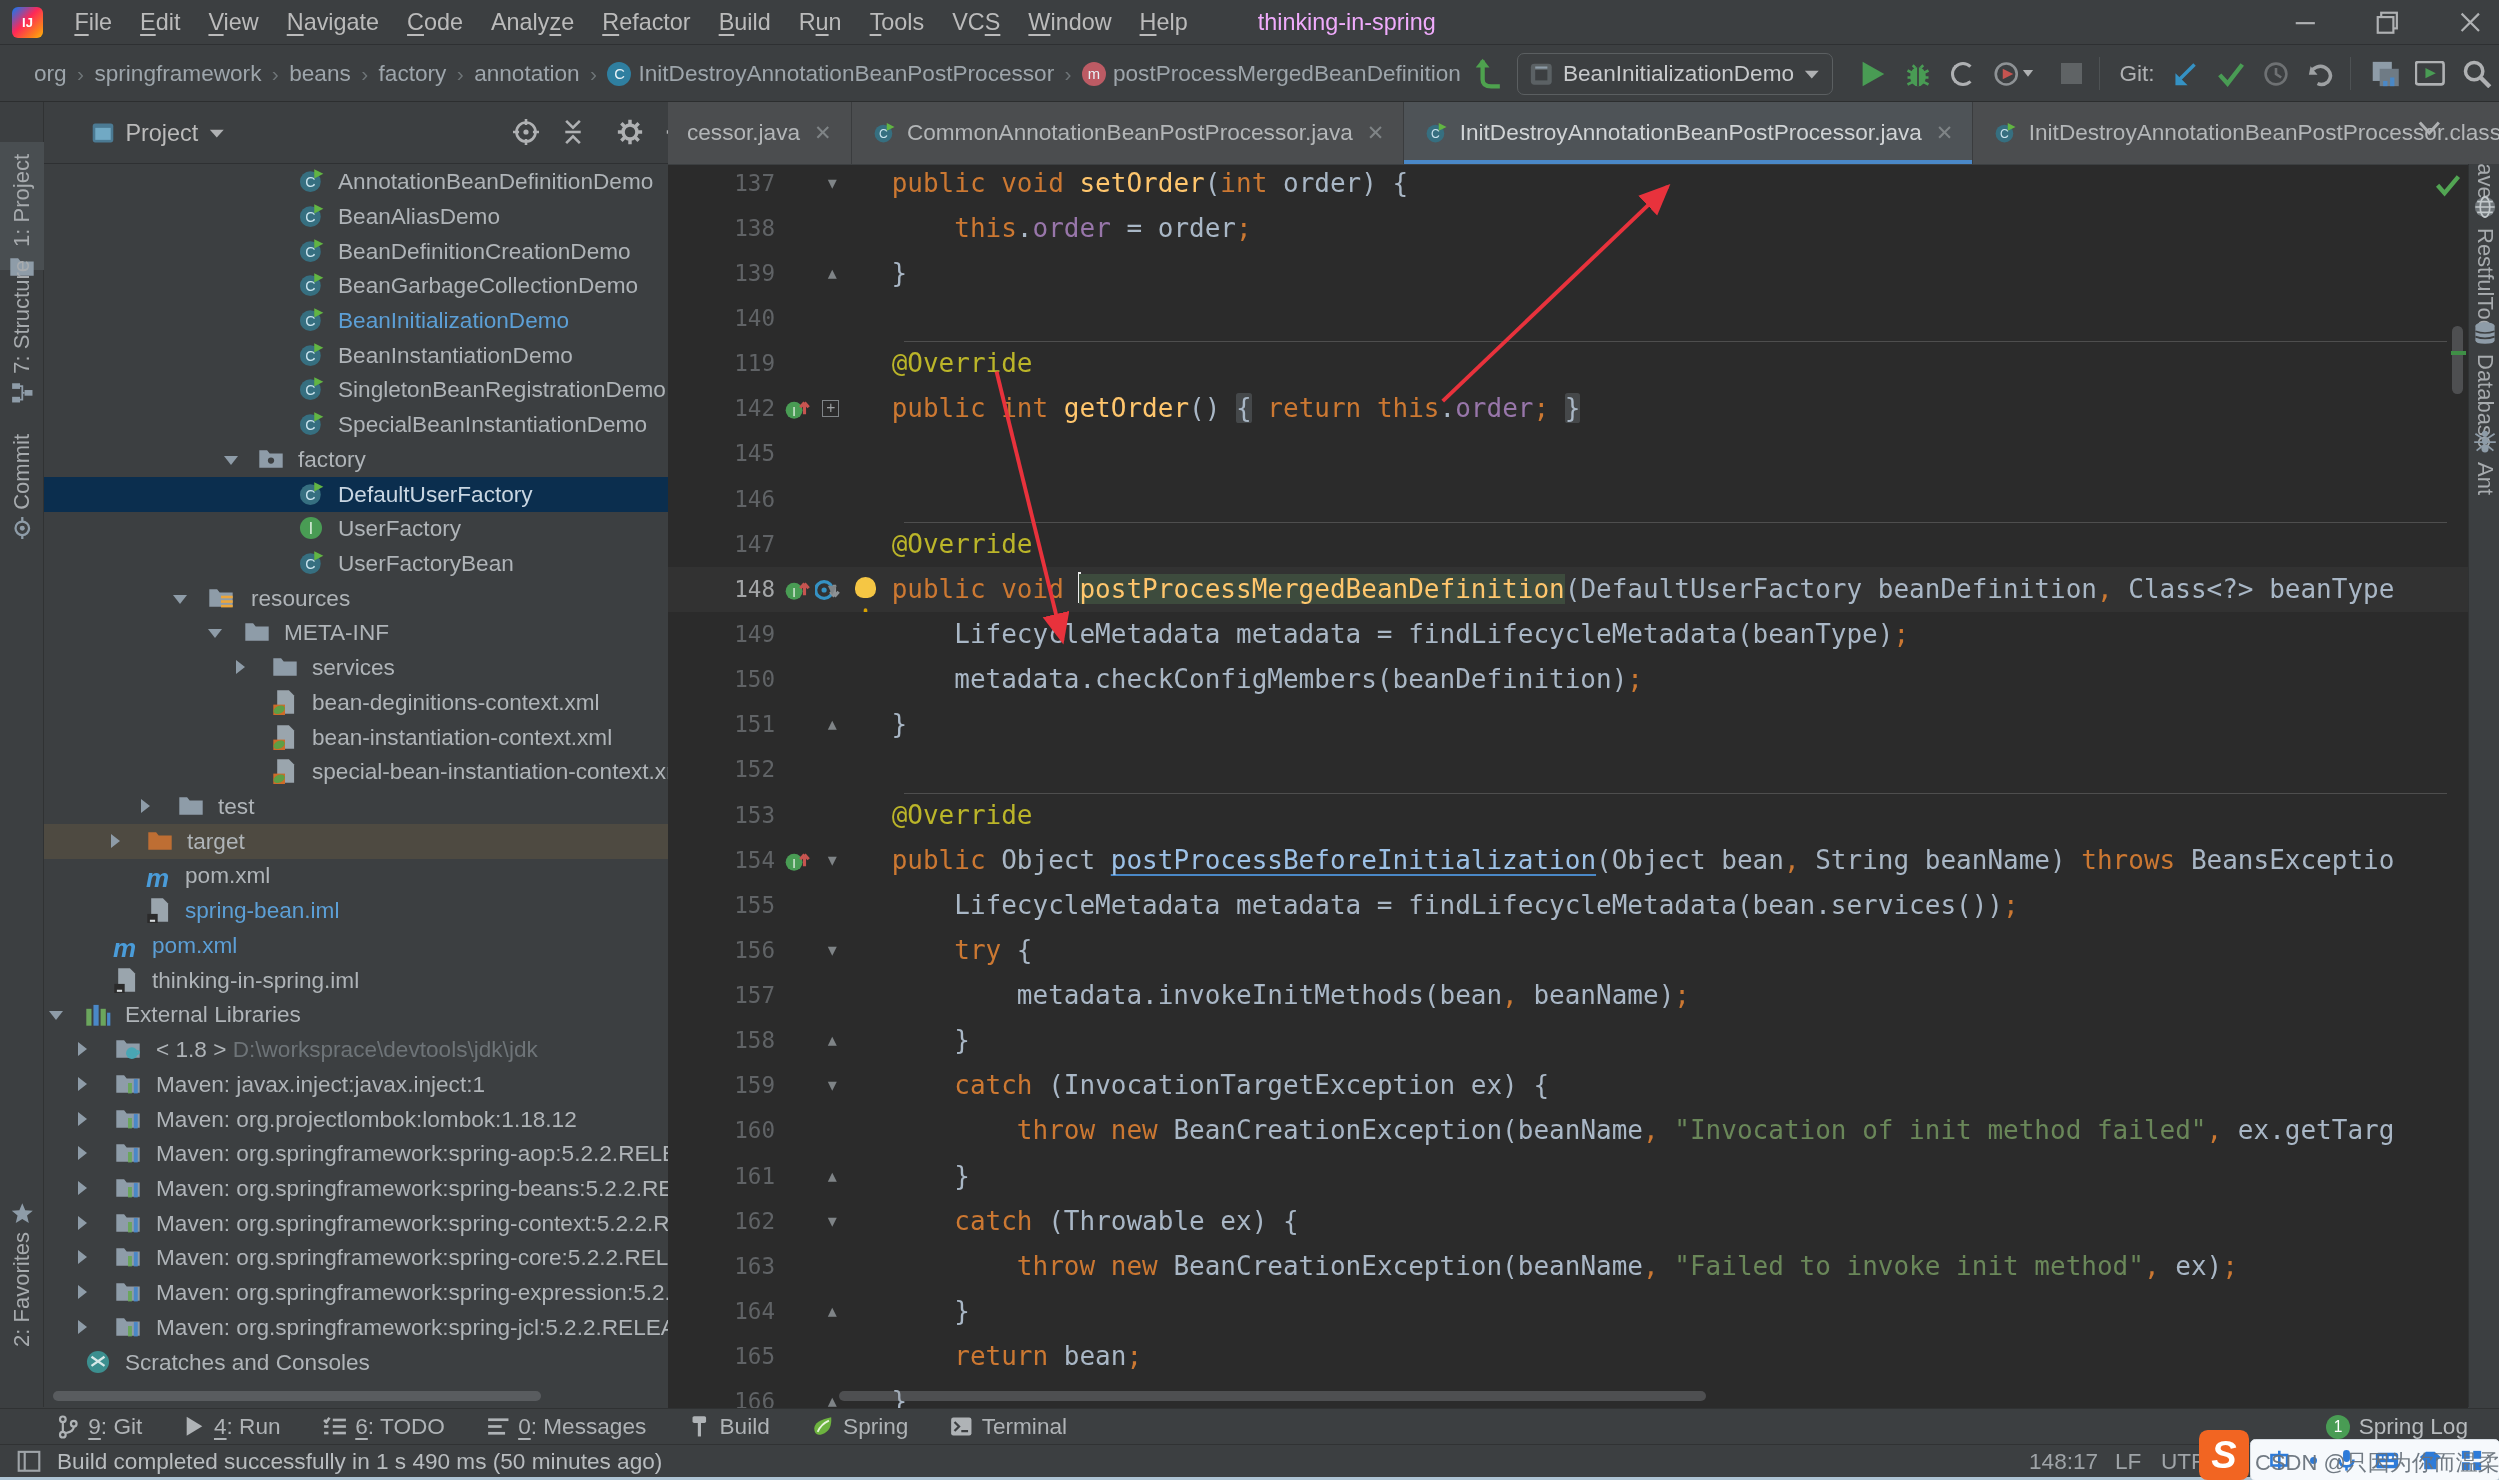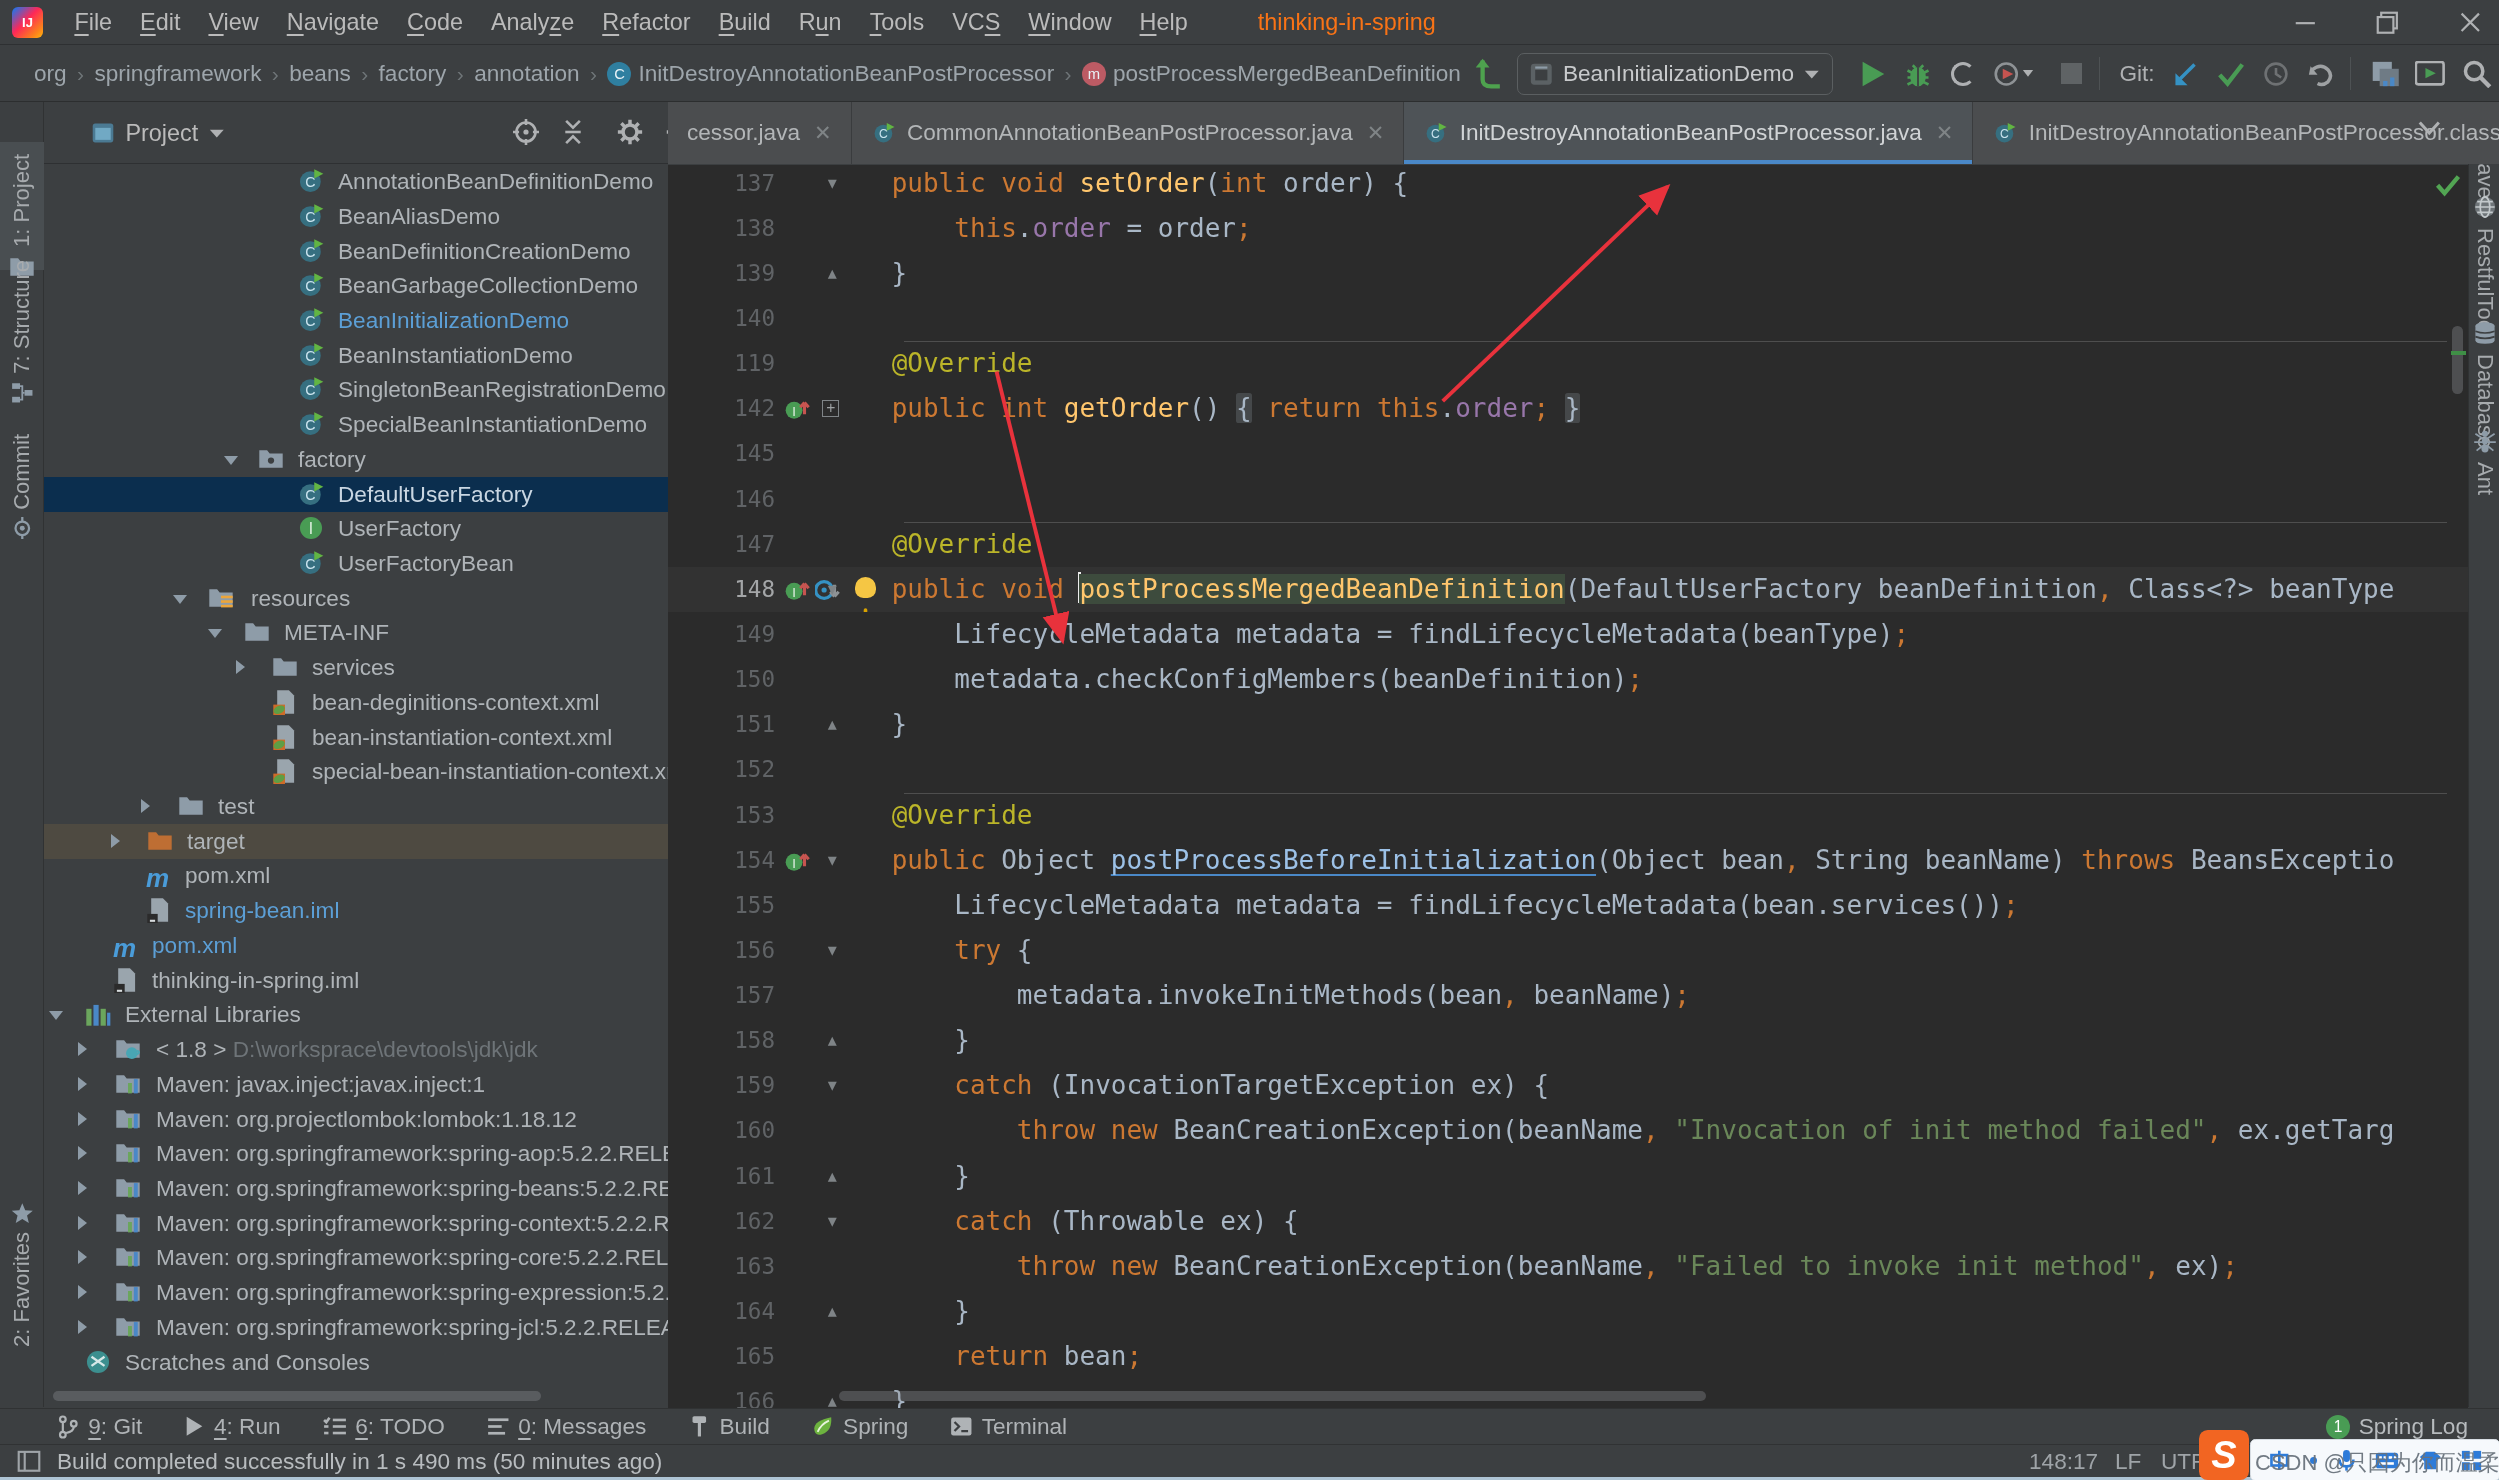--- a/index.html
+++ b/index.html
@@ -5,21 +5,21 @@
   *{margin:0;padding:0;box-sizing:border-box}
   html,body{width:2500px;height:1481px;overflow:hidden}
   body{position:relative;background:#3C3F41;font-family:"Liberation Sans",sans-serif;color:#BBBBBB;-webkit-font-smoothing:antialiased}
   .abs{position:absolute}
   u{text-decoration:underline;text-underline-offset:3.5px}
 
   
   #titlebar{position:absolute;left:0;top:0;width:2500px;height:45px;display:flex;align-items:center;background:#3C3F41;border-bottom:0.9px solid #2E3032}
   #logo{width:31px;height:31px;margin:0 17.4px 0 12px;border-radius:6px;background:linear-gradient(135deg,#087CFA 0%,#FE2857 45%,#FC801D 80%,#FDB60D 100%);display:flex;align-items:center;justify-content:center;color:#fff;font-weight:bold;font-size:13px}
   .menu-item{padding:0 14px;font-size:23.4px;color:#BBBBBB;height:45px;line-height:45px;cursor:default}
-  #win-title{margin-left:56px;color:#f97316;font-size:23.4px}
+  #win-title{margin-left:56px;color:#f0abfc;font-size:23.4px}
   .winbtn{position:absolute;top:0;width:62px;height:45px;display:flex;align-items:center;justify-content:center;color:#AFB1B3}
 
   
   #navbar{position:absolute;left:0;top:45px;width:2500px;height:57px;background:#3C3F41;border-bottom:0.9px solid #2C2E2F}
   #breadcrumbs{position:absolute;left:14px;top:0;height:57px;display:flex;align-items:center;font-size:22.6px;color:#9DA5AB;white-space:nowrap}
   .crumb-sep{margin:0 10.4px;color:#6F7578;font-size:21px}
   .crumb-badge{width:24px;height:24px;border-radius:50%;display:inline-flex;align-items:center;justify-content:center;font-size:14.8px;color:#E8F2F7;margin-right:7px}
   .badge-c{background:#2F7FA0}
   .badge-m{background:#BC5B64}
   .navact{position:absolute;top:0;height:57px;display:flex;align-items:center;justify-content:center}

